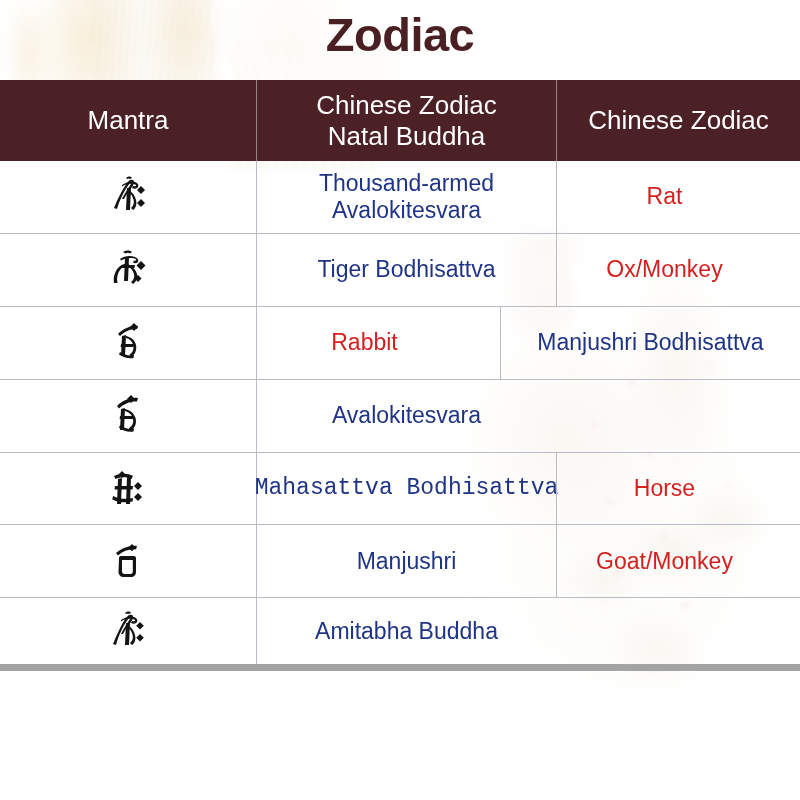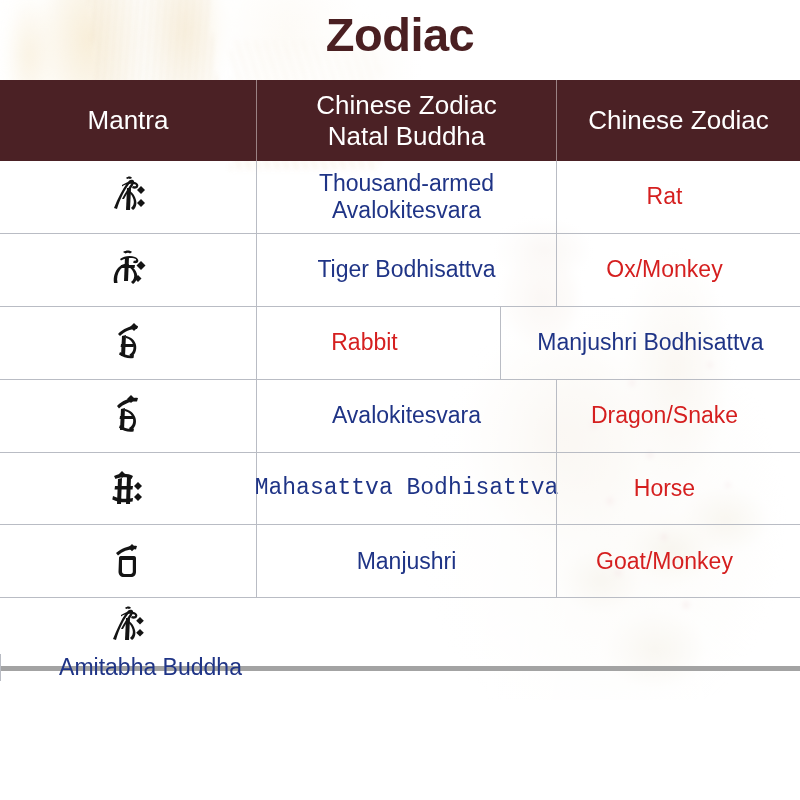--- a/index.html
+++ b/index.html
@@ -159,21 +159,21 @@
   .col-buddha  { width: 300px; }
   .col-zodiac  { width: 244px; }
 
   .tbody { position: relative; }
   .trow {
     display: flex;
     height: 72.9px;
     box-sizing: border-box;
     border-bottom: 1px solid #b9bcc4;
   }
-  .trow:last-child { border-bottom: 5px solid #a3a3a3; flex-direction: column; }
+  .trow:last-child { border-bottom: 7px solid #a3a3a3; }
   .cell {
     display: flex;
     align-items: center;
     justify-content: center;
     box-sizing: border-box;
     text-align: center;
   }
   .cell-sep { border-left: 1px solid #b9bcc4; }
 
   .cell-mantra { width: 256px; }
@@ -317,21 +317,20 @@
               <path d="M31 8 l4 4 -4 4 -4 -4 Z"></path>
             </g>
               </svg>
           </span>
         </div>
         <div class="cell cell-buddha cell-sep">
           <div>
             <div>Avalokitesvara</div>
           </div>
         </div>
-        <div class="cell cell-zodiac cell-sep">Dragon/Snake</div>
       </div>
 
       <div class="trow">
         <div class="cell cell-mantra">
           <span class="glyph">
             <svg width="56" height="56" viewBox="0 0 56 56">
                 <g fill="#141414">
               <path d="M14 16 C20 13 28 13 33 16 L31.5 19 C27.5 16.7 20.5 16.7 15.5 19 Z"></path>
               <path d="M18 19 L22 18 L21 44 L17 44 Z"></path>
               <path d="M27 17 L31 17 L30 44 L26 44 Z"></path>

